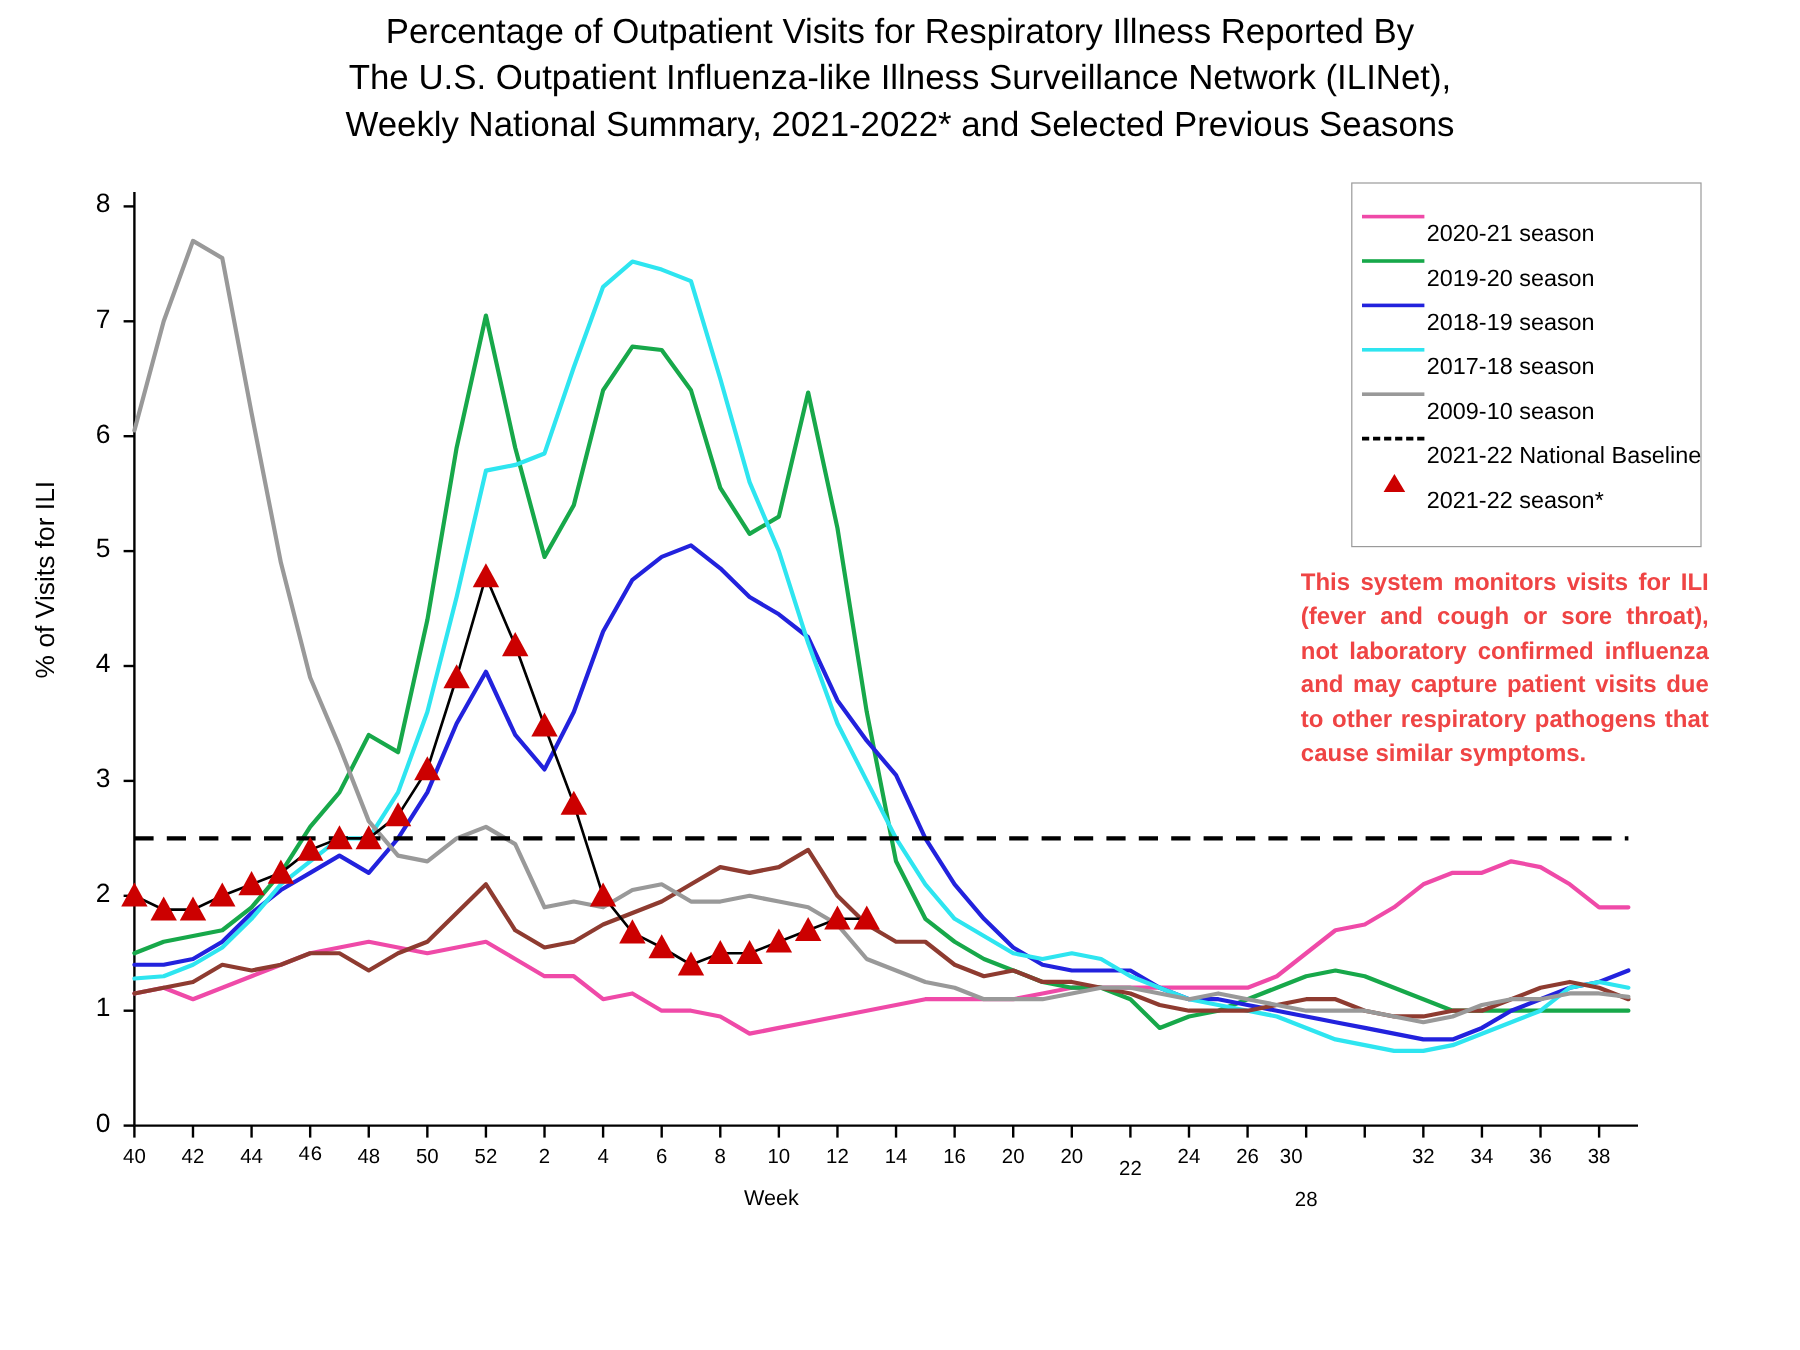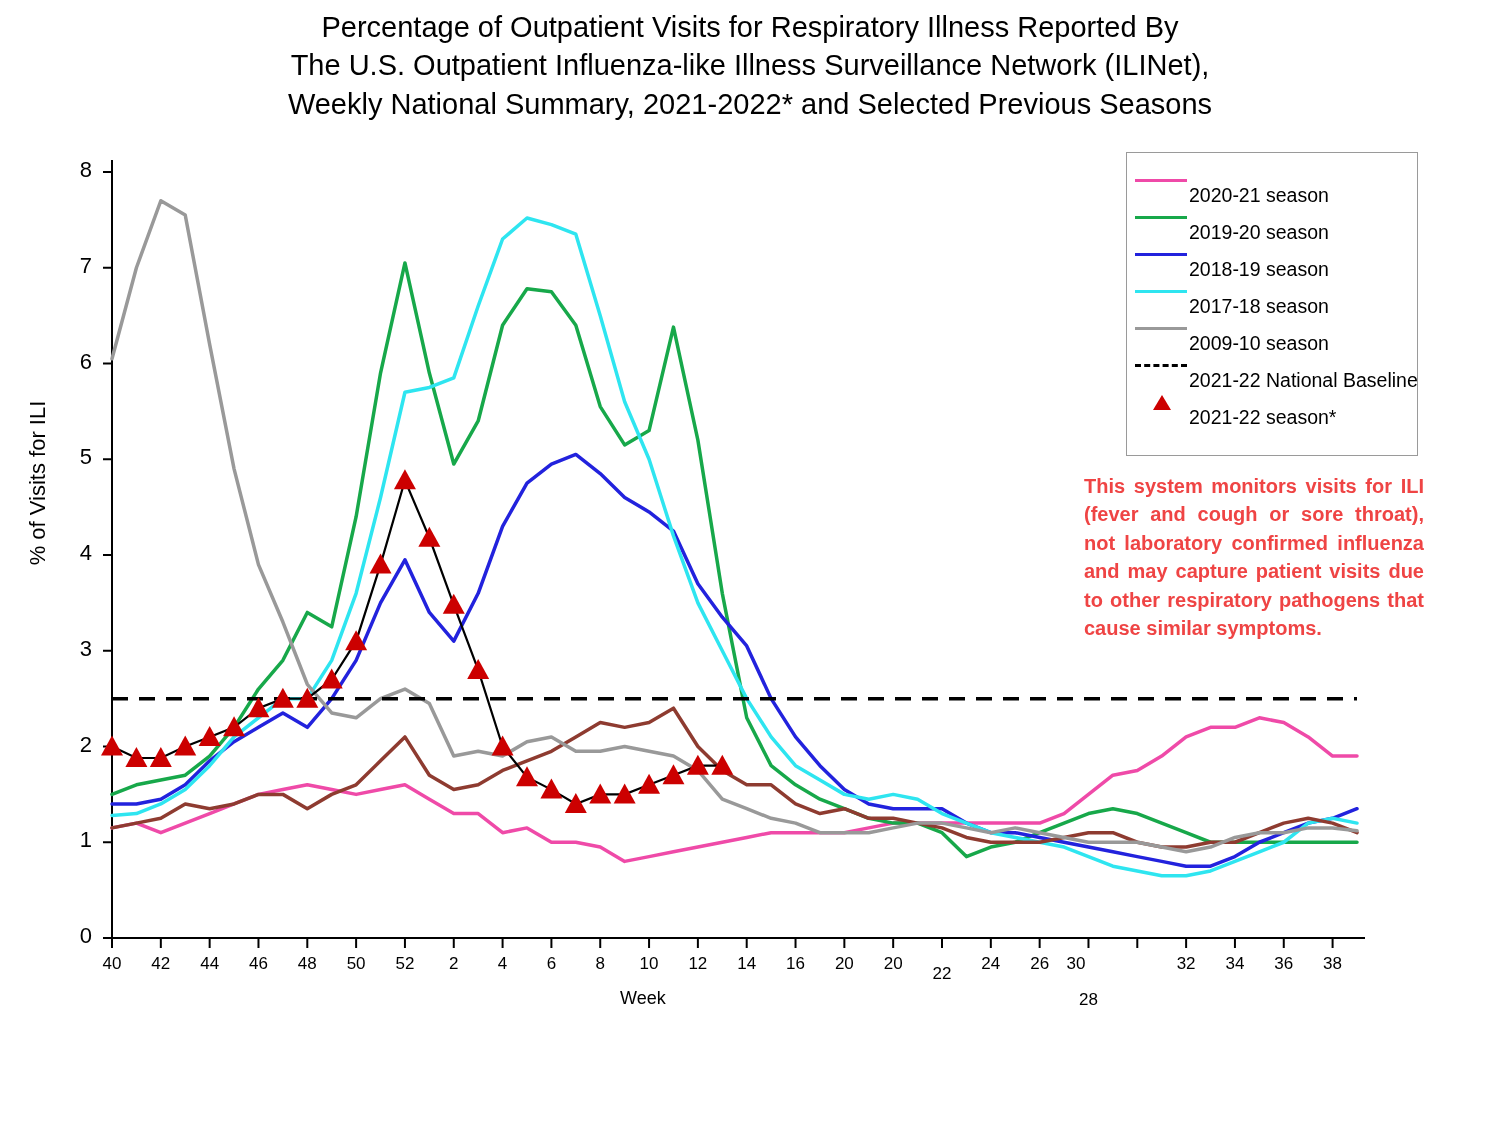--- a/index.html
+++ b/index.html
@@ -269,21 +269,21 @@
     <div class="tick-label-y" style="left: 64px; top: 731.5px;">2</div>
     <div class="tick-label-y" style="left: 64px; top: 635.75px;">3</div>
     <div class="tick-label-y" style="left: 64px; top: 540px;">4</div>
     <div class="tick-label-y" style="left: 64px; top: 444.25px;">5</div>
     <div class="tick-label-y" style="left: 64px; top: 348.5px;">6</div>
     <div class="tick-label-y" style="left: 64px; top: 252.75px;">7</div>
     <div class="tick-label-y" style="left: 64px; top: 157px;">8</div>
     <div class="tick-label-x" style="left: 92px; top: 954px;">40</div>
     <div class="tick-label-x" style="left: 140.824px; top: 954px;">42</div>
     <div class="tick-label-x" style="left: 189.647px; top: 954px;">44</div>
-    <div class="tick-label-x" style="left: 238.471px; top: 954px;">46</div>
+    <div class="tick-label-x" style="left: 238.471px; top: 954px; font-family: Liberation Mono, monospace;">46</div>
     <div class="tick-label-x" style="left: 287.294px; top: 954px;">48</div>
     <div class="tick-label-x" style="left: 336.118px; top: 954px;">50</div>
     <div class="tick-label-x" style="left: 384.941px; top: 954px;">52</div>
     <div class="tick-label-x" style="left: 433.765px; top: 954px;">2</div>
     <div class="tick-label-x" style="left: 482.588px; top: 954px;">4</div>
     <div class="tick-label-x" style="left: 531.412px; top: 954px;">6</div>
     <div class="tick-label-x" style="left: 580.235px; top: 954px;">8</div>
     <div class="tick-label-x" style="left: 629.059px; top: 954px;">10</div>
     <div class="tick-label-x" style="left: 677.882px; top: 954px;">12</div>
     <div class="tick-label-x" style="left: 726.706px; top: 954px;">14</div>

